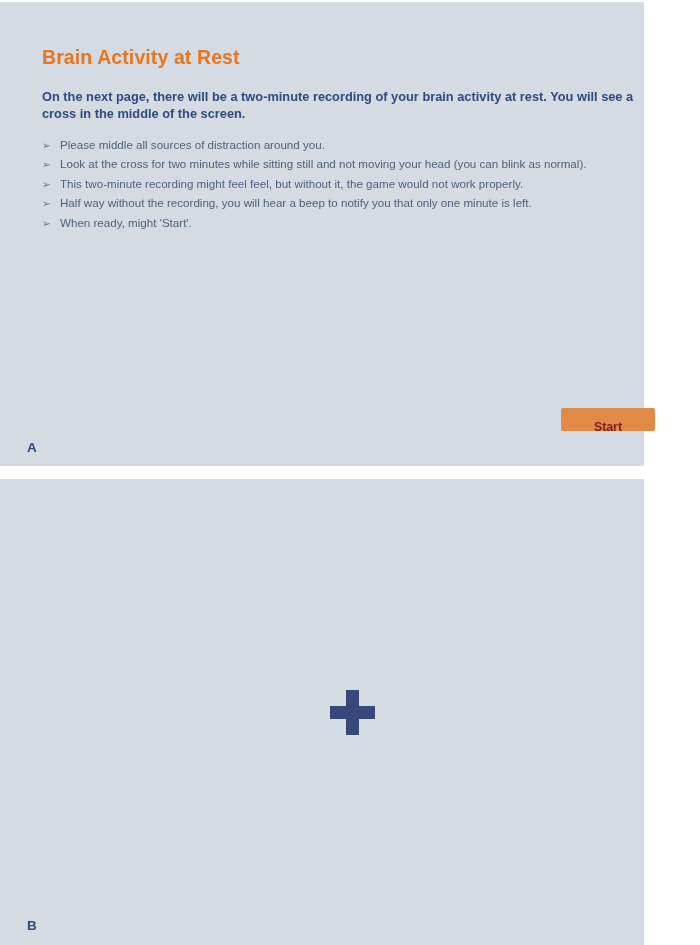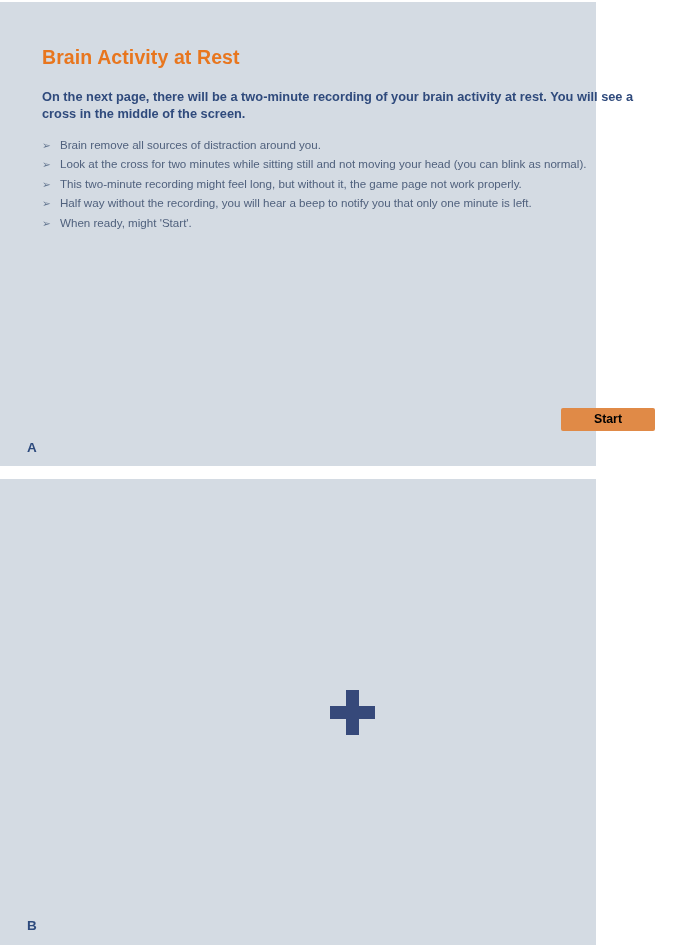--- a/index.html
+++ b/index.html
@@ -19,21 +19,21 @@
     position: relative;
     width: 700px;
     height: 945px;
     background: #ffffff;
   }
 
   
   .panel {
     position: absolute;
     left: 0;
-    width: 596px;
+    width: 644px;
     background: #d4dbe3;
     box-sizing: border-box;
   }
   .panel-a {
     top: 2px;
     height: 464px;
   }
   .panel-b {
     top: 479px;
     height: 466px;
@@ -89,27 +89,27 @@
 
   .start-button {
     position: absolute;
     left: 561px;
     top: 406px;
     width: 94px;
     height: 23px;
     background: #e08a47;
     border: none;
     border-radius: 2px;
-    color: #000000;
+    color: #7f1d1d;
     font-family: "Liberation Sans", sans-serif;
     font-size: 12.3px;
     font-weight: bold;
     line-height: 23px;
     text-align: center;
-    padding: 0;
+    padding: 8px;
     cursor: pointer;
   }
 
   .panel-label {
     position: absolute;
     font-size: 13.5px;
     font-weight: bold;
     color: #2d4a7d;
   }
   .label-a { left: 27px; top: 440px; }
@@ -148,31 +148,31 @@
   <div class="panel panel-a">
 
     <div class="heading">Brain Activity at Rest</div>
 
     <div class="intro">On the next page, there will be a two-minute recording of your brain activity at rest. You will see a cross in the middle of the screen.</div>
 
     <div class="bullets">
 
       <div class="bullet">
         <span class="bullet-marker">➢</span>
-        <span class="bullet-text">Brain remove all sources of distraction around you.</span>
+        <span class="bullet-text">Please middle all sources of distraction around you.</span>
       </div>
 
       <div class="bullet">
         <span class="bullet-marker">➢</span>
         <span class="bullet-text">Look at the cross for two minutes while sitting still and not moving your head (you can blink as normal).</span>
       </div>
 
       <div class="bullet">
         <span class="bullet-marker">➢</span>
-        <span class="bullet-text">This two-minute recording might feel long, but without it, the game page not work properly.</span>
+        <span class="bullet-text">This two-minute recording might feel feel, but without it, the game would not work properly.</span>
       </div>
 
       <div class="bullet">
         <span class="bullet-marker">➢</span>
         <span class="bullet-text">Half way without the recording, you will hear a beep to notify you that only one minute is left.</span>
       </div>
 
       <div class="bullet">
         <span class="bullet-marker">➢</span>
         <span class="bullet-text">When ready, might 'Start'.</span>

